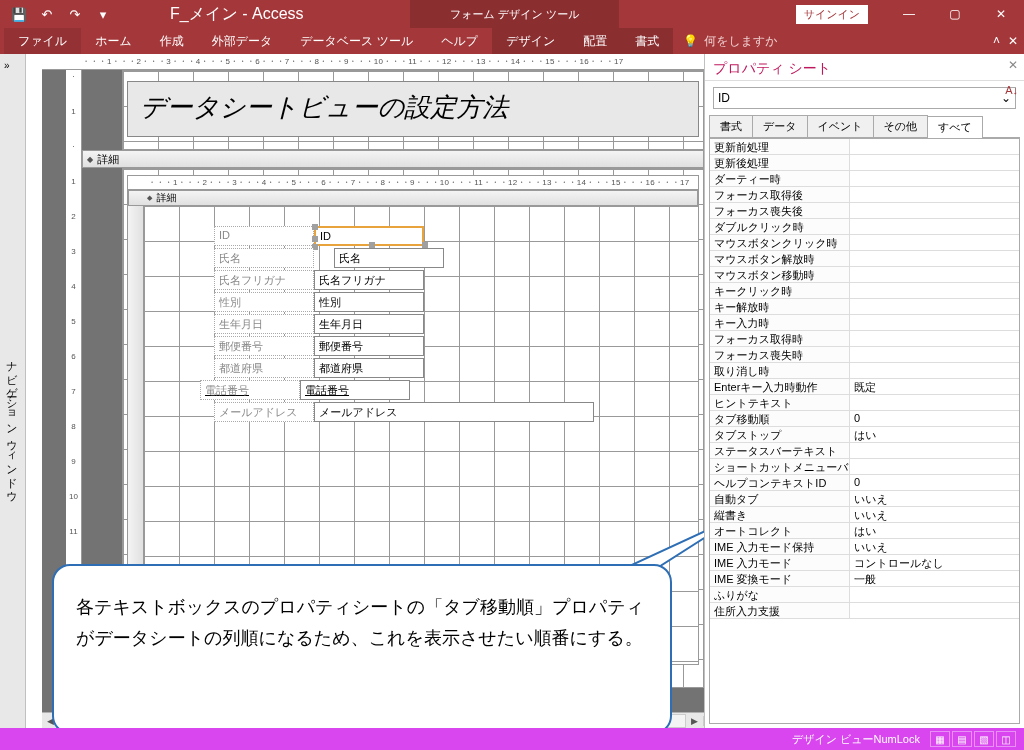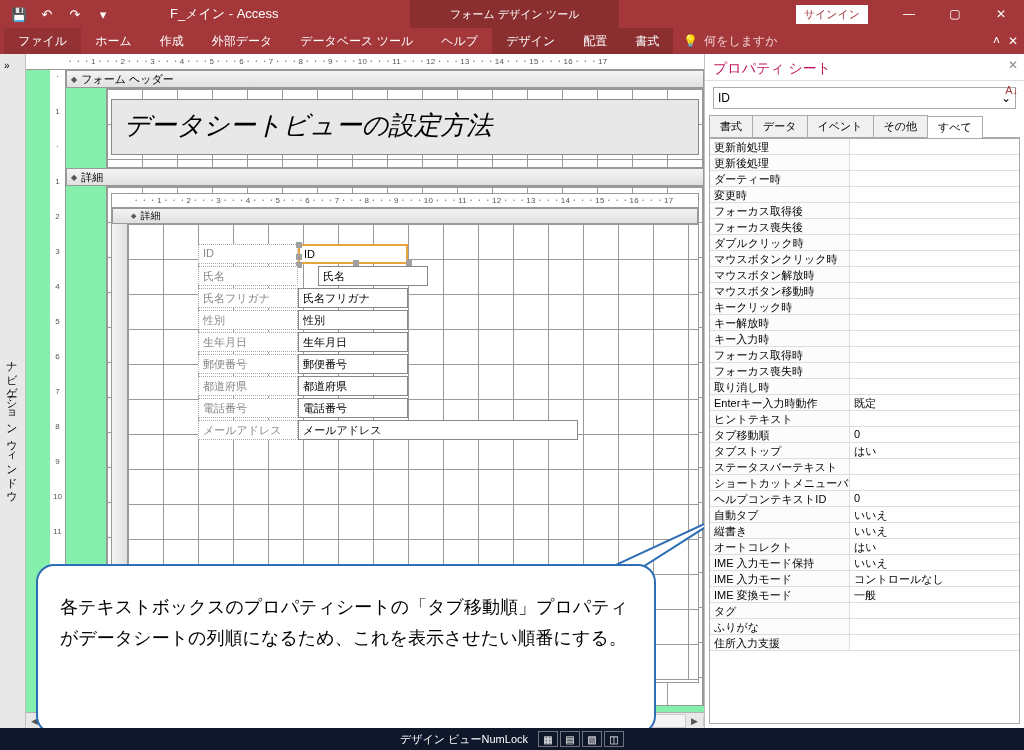--- a/index.html
+++ b/index.html
@@ -2,41 +2,41 @@
 <html><head>
 <meta charset="utf-8">
 <style>
 * { box-sizing: border-box; margin: 0; padding: 0; font-family: "Meiryo UI", "Yu Gothic UI", sans-serif; }
 body { width: 1024px; height: 750px; overflow: hidden; background: #fff; font-size: 12px; }
 
 
 .titlebar { height: 28px; background: #a4373a; color: #fff; display: flex; align-items: center; position: relative; }
 .qat { display: flex; align-items: center; gap: 6px; padding-left: 8px; }
 .qat-item { width: 22px; height: 22px; display: flex; align-items: center; justify-content: center; font-size: 13px; }
-.title-center { position: absolute; left: 170px; font-size: 13px; }
+.title-center { position: absolute; left: 170px; font-size: 16px; }
 .tool-title { position: absolute; left: 410px; background: #8a2e30; height: 28px; padding: 0 40px; display:flex; align-items:center; font-size: 11px; }
 .signin { position: absolute; right: 156px; background: #fff; color: #a4373a; padding: 2px 8px; font-size: 11px; }
 .win-buttons { position: absolute; right: 0; display: flex; }
 .win-btn { width: 46px; height: 28px; display:flex; align-items:center; justify-content:center; font-size: 12px; }
 
 
 .ribbon { height: 26px; background: #a4373a; color: #fff; display: flex; align-items: center; padding-left: 4px; position: relative; }
 .ribbon-tab { padding: 0 14px; font-size: 12px; height: 26px; display:flex; align-items:center; }
 .ribbon-tab.file { background: #933134; }
 .ribbon-tool { background: #8a2e30; }
 .tell-me { display:flex; align-items:center; gap: 6px; padding-left: 10px; color: #f0d0d0; }
 .ribbon-collapse { position: absolute; right: 6px; display:flex; gap: 8px; }
 
 
 .main { display: flex; height: calc(750px - 28px - 26px - 22px); }
 .left-strip { width: 26px; background: #e8e8e8; border-right: 1px solid #c0c0c0; position: relative; }
 .nav-label { writing-mode: vertical-rl; font-size: 11px; position: absolute; top: 300px; left: 4px; }
 .chevron { position:absolute; top: 6px; left: 4px; font-size: 10px; }
 
-.canvas-wrap { flex: 1; background: #86efac; position: relative; overflow: hidden; }
+.canvas-wrap { flex: 1; background: #737373; position: relative; overflow: hidden; margin-left: 16px; }
 .ruler-h { height: 16px; background: #fff; border-bottom: 1px solid #999; font-size: 8px; padding-left: 40px; white-space: nowrap; overflow: hidden; letter-spacing: 0.3px; color: #555; line-height: 16px; }
 .ruler-v { width: 16px; background: #fff; border-right: 1px solid #999; font-size: 8px; position: absolute; left: 24px; top: 0; bottom: 0; }
 .ruler-v div { height: 35px; text-align:center; color:#555; padding-top:2px;}
 
 .section-bar { height: 18px; background: linear-gradient(#f4f4f4,#e0e0e0); border: 1px solid #999; font-size: 11px; padding-left: 4px; display:flex; align-items:center; }
 .section-bar::before { content:"◆"; font-size:8px; margin-right:4px; color:#555;}
 
 .design-surface { background: #fff; border: 1px solid #999; margin-left: 40px; margin-right: 0; position: relative; }
 .grid-bg {
   background-image: linear-gradient(to right, #999 1px, transparent 1px), linear-gradient(to bottom, #999 1px, transparent 1px);
@@ -70,21 +70,21 @@
 .prop-dd { margin: 6px 8px; height: 22px; border: 1px solid #aaa; display:flex; align-items:center; justify-content:space-between; padding: 0 4px; font-size:12px; }
 .prop-tabs { display:flex; border-bottom: 1px solid #aaa; margin: 0 4px; }
 .prop-tab { padding: 3px 10px; font-size: 11px; border: 1px solid #aaa; border-bottom: none; background:#f0f0f0; margin-right:-1px; }
 .prop-tab.active { background:#fff; position:relative; top:1px; }
 .prop-grid { flex:1; overflow-y:auto; border: 1px solid #aaa; margin: 0 4px 4px; }
 .prop-row { display:flex; border-bottom: 1px solid #ddd; font-size: 11px; height: 16px; }
 .prop-row .k { width: 140px; padding: 1px 4px; border-right: 1px solid #ddd; background:#fcfcfc; white-space:nowrap; overflow:hidden;}
 .prop-row .v { flex:1; padding: 1px 4px; }
 
 
-.statusbar { height: 22px; background: #0f172a; color:#fff; display:flex; align-items:center; justify-content:center; padding: 0 8px; font-size: 11px; }
+.statusbar { height: 22px; background: #d946ef; color:#fff; display:flex; align-items:center; justify-content:flex-end; padding: 0 8px; font-size: 11px; }
 .status-right { display:flex; gap: 10px; align-items:center; }
 .view-btns { display:flex; gap:2px; }
 .view-btn { width:20px; height:16px; border:1px solid rgba(255,255,255,0.4); display:flex; align-items:center; justify-content:center; font-size:10px;}
 
 svg.callout-ptr { position:absolute; left: 570px; top: 460px; z-index: 19; }
 
 
 .hscroll { height: 16px; background: #e8e8e8; border-top:1px solid #b0b0b0; display:flex; align-items:center; }
 .hscroll .nav { width:18px; text-align:center; font-size:9px; color:#555; border-right:1px solid #ccc;}
 .hscroll .track { flex:1; background:#f4f4f4; height:14px; border:1px solid #ccc; position:relative;}
@@ -133,21 +133,20 @@
   <div class="left-strip">
     <div class="chevron">»</div>
     <div class="nav-label">ナビゲーション ウィンドウ</div>
   </div>
 
   <div class="canvas-wrap">
     <div class="ruler-h">・・・1・・・2・・・3・・・4・・・5・・・6・・・7・・・8・・・9・・・10・・・11・・・12・・・13・・・14・・・15・・・16・・・17</div>
 
     <div style="position:absolute; left:0; top:16px; right:0; bottom:16px; overflow:hidden;">
       <div style="margin-left:40px;">
-        <div class="section-bar">フォーム ヘッダー</div>
         <div class="design-surface grid-bg" style="height:80px; position:relative;">
           <div class="form-title-box">データシートビューの設定方法</div>
         </div>
         <div class="section-bar">詳細</div>
         <div class="design-surface grid-bg" style="height:520px; position:relative;">
 
           <div class="subform" style="top:6px; bottom:auto; height:490px;">
             <div class="inner-ruler">・・・1・・・2・・・3・・・4・・・5・・・6・・・7・・・8・・・9・・・10・・・11・・・12・・・13・・・14・・・15・・・16・・・17</div>
             <div class="inner-section-bar">詳細</div>
             <div class="inner-left-bar" style="top:30px;"></div>
@@ -174,21 +173,21 @@
                     <div class="fld-text">生年月日</div>
                   </div>
                   <div class="field-row" style="left: 70px; top: 130px;">
                     <div class="fld-label">郵便番号</div>
                     <div class="fld-text">郵便番号</div>
                   </div>
                   <div class="field-row" style="left: 70px; top: 152px;">
                     <div class="fld-label">都道府県</div>
                     <div class="fld-text">都道府県</div>
                   </div>
-                  <div class="field-row" style="left: 70px; top: 174px;">
+                  <div class="field-row" style="left: 56px; top: 174px; text-decoration: underline;">
                     <div class="fld-label">電話番号</div>
                     <div class="fld-text">電話番号</div>
                   </div>
                   <div class="field-row" style="left: 70px; top: 196px;">
                     <div class="fld-label">メールアドレス</div>
                     <div class="fld-text" style="width: 280px;">メールアドレス</div>
                   </div>
                 </div>
             </div>
           </div>
@@ -254,24 +253,20 @@
         </div>
         <div class="prop-row">
           <div class="k">更新後処理</div>
           <div class="v"></div>
         </div>
         <div class="prop-row">
           <div class="k">ダーティー時</div>
           <div class="v"></div>
         </div>
         <div class="prop-row">
-          <div class="k">変更時</div>
-          <div class="v"></div>
-        </div>
-        <div class="prop-row">
           <div class="k">フォーカス取得後</div>
           <div class="v"></div>
         </div>
         <div class="prop-row">
           <div class="k">フォーカス喪失後</div>
           <div class="v"></div>
         </div>
         <div class="prop-row">
           <div class="k">ダブルクリック時</div>
           <div class="v"></div>
@@ -356,24 +351,20 @@
           <div class="k">IME 入力モード保持</div>
           <div class="v">いいえ</div>
         </div>
         <div class="prop-row">
           <div class="k">IME 入力モード</div>
           <div class="v">コントロールなし</div>
         </div>
         <div class="prop-row">
           <div class="k">IME 変換モード</div>
           <div class="v">一般</div>
-        </div>
-        <div class="prop-row">
-          <div class="k">タグ</div>
-          <div class="v"></div>
         </div>
         <div class="prop-row">
           <div class="k">ふりがな</div>
           <div class="v"></div>
         </div>
         <div class="prop-row">
           <div class="k">住所入力支援</div>
           <div class="v"></div>
         </div>
       </div>

